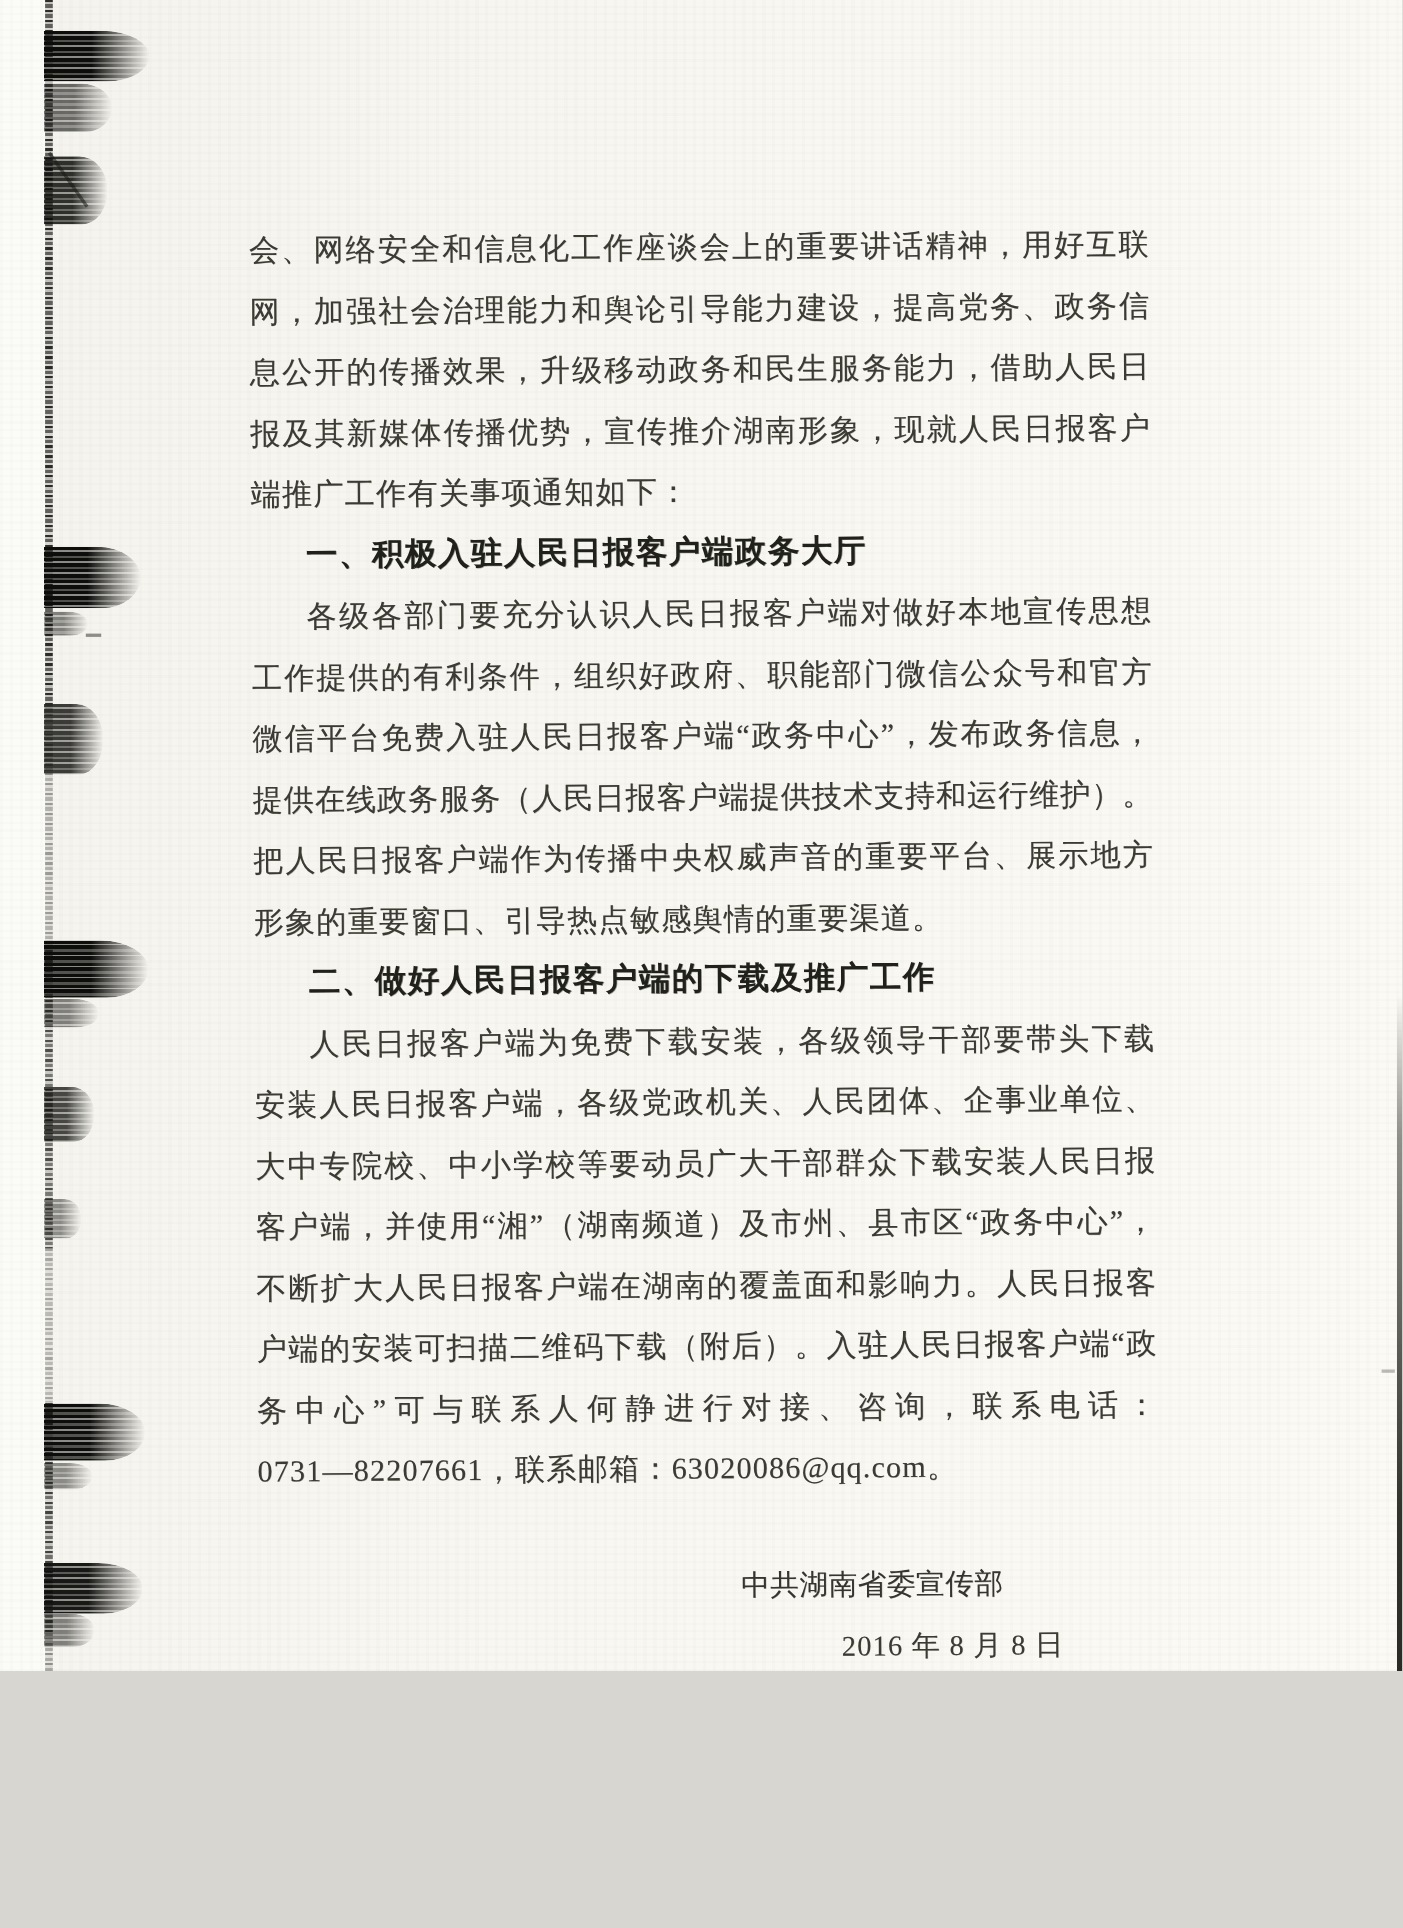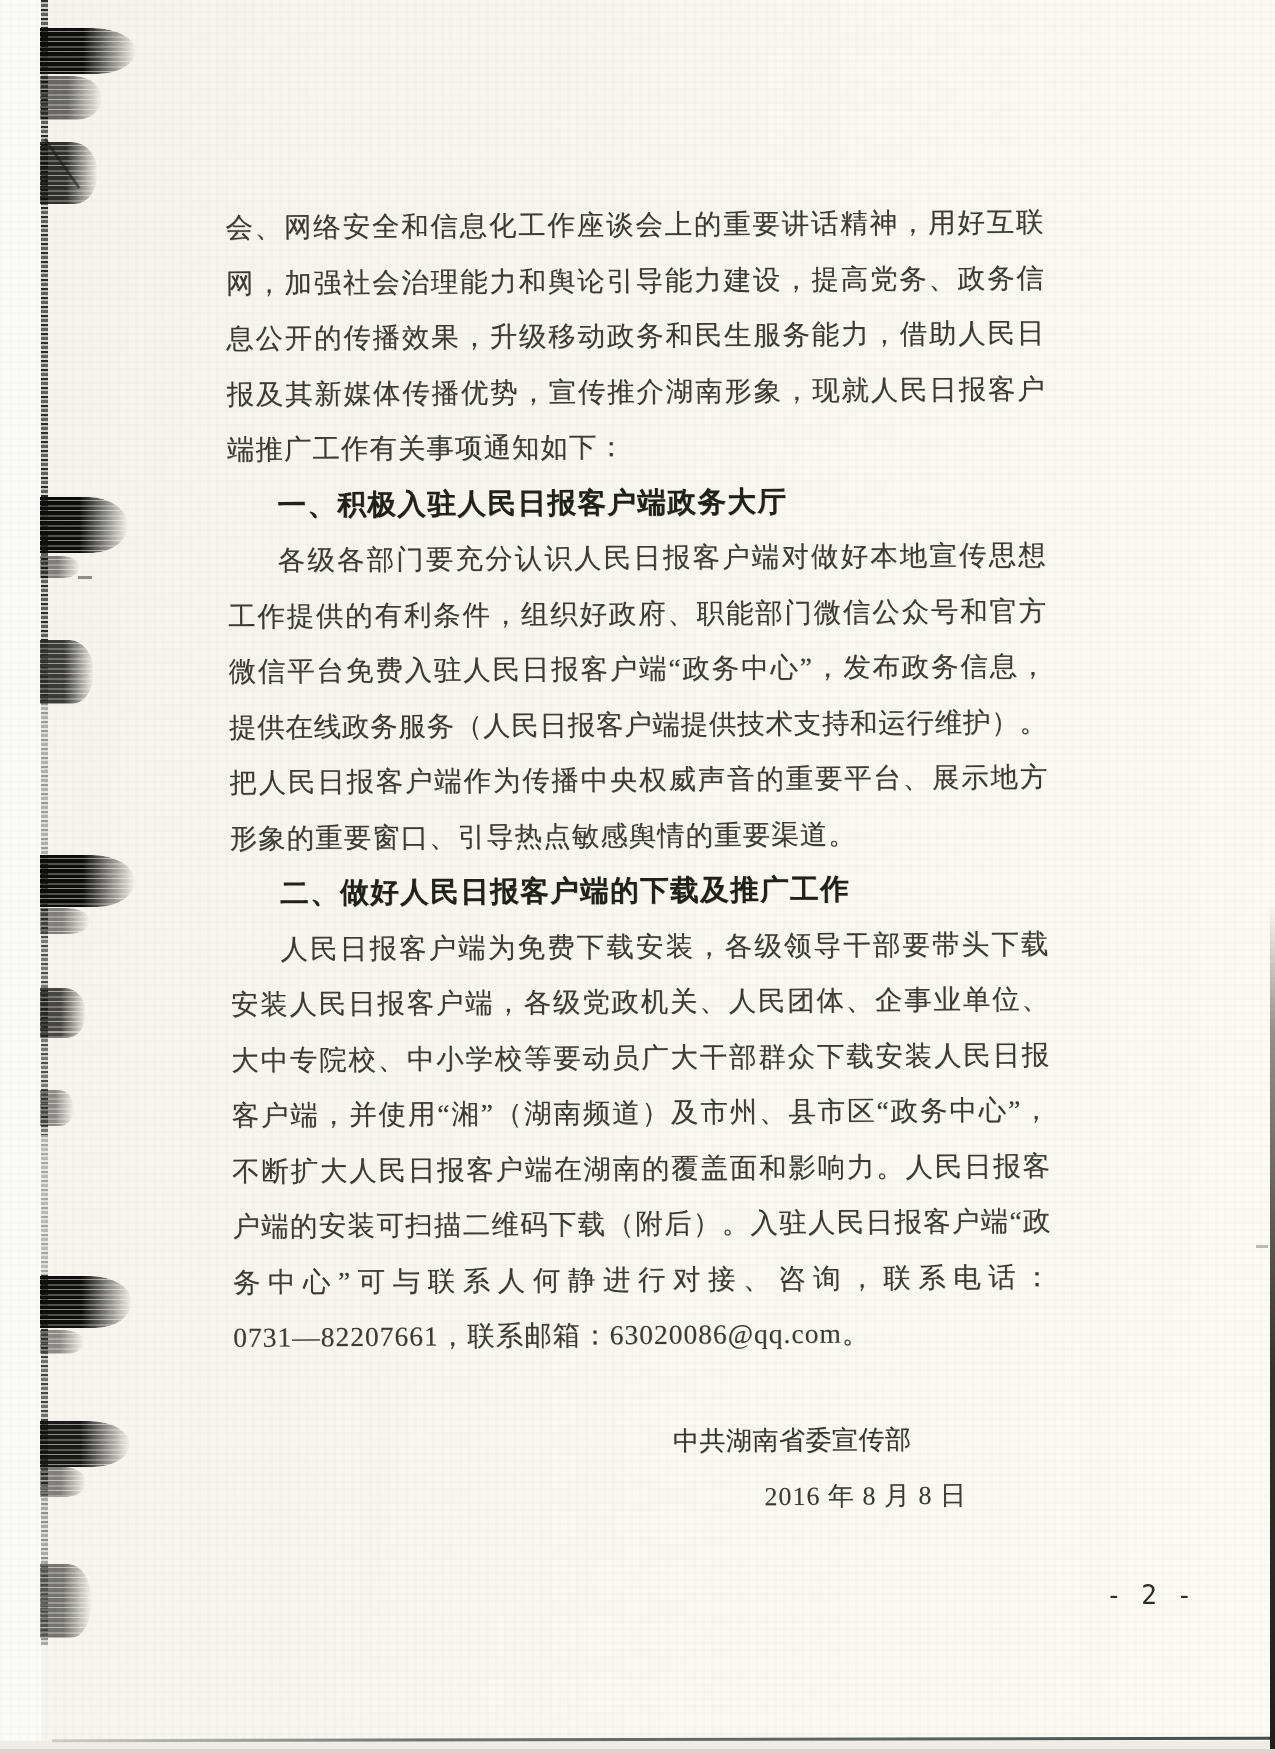--- a/index.html
+++ b/index.html
@@ -1,18 +1,18 @@
 <!DOCTYPE html>
 <html><head>
 <meta charset="utf-8">
 <style>
   html,body{margin:0;padding:0;background:#d8d6d0;}
   .page{
     position:relative;
-    width:1275px;height:1749px;
+    width:1275px;height:1519px;
     margin:0 auto;
     background:linear-gradient(100deg,#f4f3ed 0%,#f8f7f1 50%,#fbfaf5 100%);
     overflow:hidden;
     font-family:"Liberation Serif","DejaVu Serif",serif;
   }
   
   .left-paper{position:absolute;left:0;top:0;width:41px;height:100%;background:#fbfbf8;}
   
   .grain{position:absolute;inset:0;
     background:

